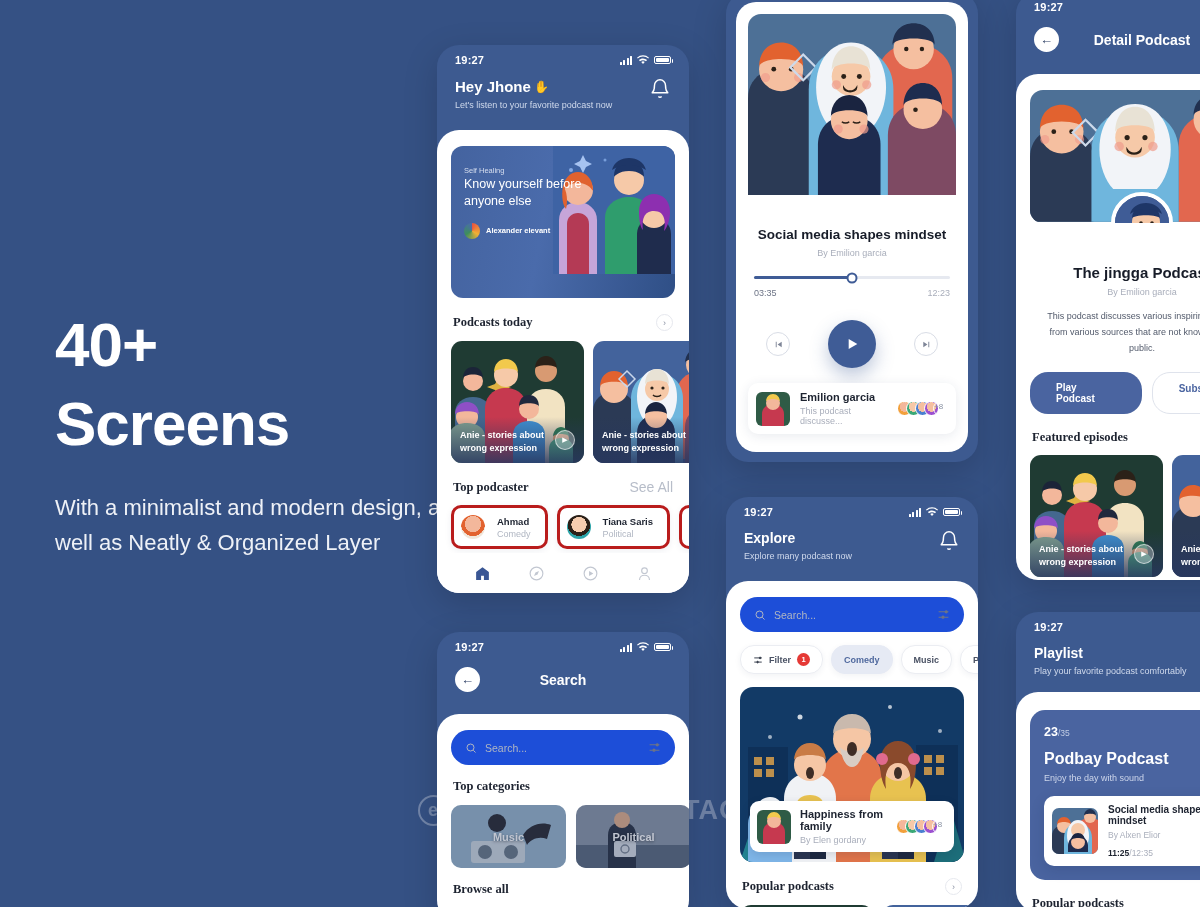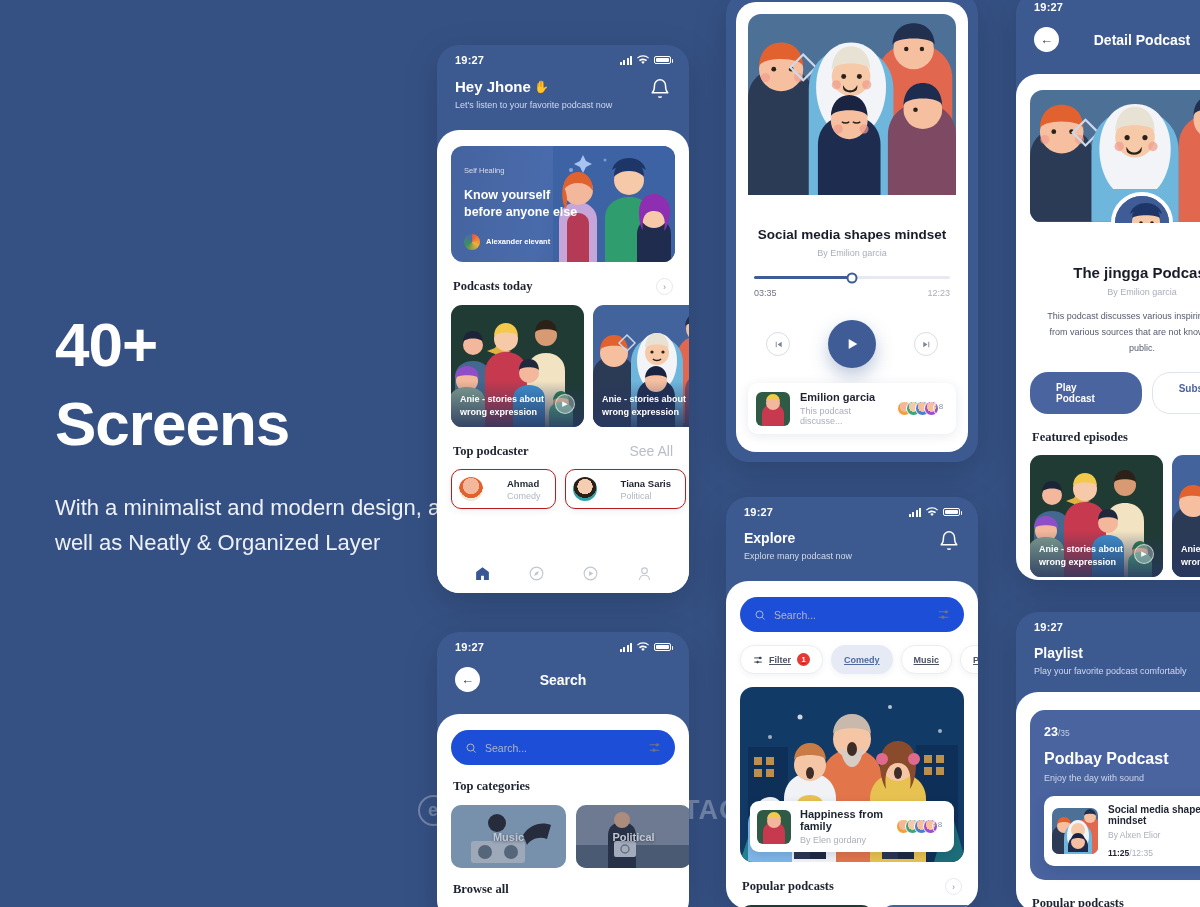--- a/index.html
+++ b/index.html
@@ -45,25 +45,25 @@
   .bell { width:22px; height:22px; flex:0 0 auto; }
 
   .navhead { display:flex; align-items:center; padding:14px 18px 22px 18px; color:#fff; position:relative; }
   .backbtn { width:25px; height:25px; border-radius:50%; background:#fff; display:flex; align-items:center; justify-content:center; color:#2b3d63; font-size:13px; }
   .navtitle { position:absolute; left:0; right:0; text-align:center; font-size:14px; font-weight:700; pointer-events:none; }
 
   
   .sheet { flex:1; background:#fff; border-radius:22px 22px 0 0; padding:16px 14px 0 14px; overflow:hidden; position:relative; }
 
   
-  .hero { height:116px; border-radius:12px; position:relative; overflow:hidden;
+  .hero { height:152px; border-radius:12px; position:relative; overflow:hidden;
     background:linear-gradient(100deg,#44639f 0%,#4a6bab 42%,#2f4f86 100%); }
   .hero-txt { position:absolute; left:13px; top:20px; color:#fff; width:125px; }
   .hero-kicker { font-size:7.5px; color:#d6deef; }
-  .hero-title { font-size:12.5px; font-weight:700; line-height:1.35; margin-top:12px; }
+  .hero-title { font-size:12.5px; font-weight:400; line-height:1.35; margin-top:1px; }
   .hero-author { display:flex; align-items:center; gap:6px; margin-top:13px; }
   .hero-av { width:16px; height:16px; border-radius:50%; background:conic-gradient(#e8533f,#f2b134,#3d8f5c,#4a6bab); }
   .hero-aname { font-size:7.5px; font-weight:700; }
   .hero-art { position:absolute; right:0; top:0; bottom:0; width:122px; }
 
   
   .sect { display:flex; align-items:center; justify-content:space-between; margin:16px 2px 10px 2px; }
   .sect-t { font-size:12.5px; font-weight:700; color:#1d2330;font-family:Liberation Serif, serif; }
   .sect-a { font-size:14px; color:#b7bdc9; }
   .circ-arrow { width:17px; height:17px; border-radius:50%; border:1px solid #e6e8ee; color:#8b93a4; font-size:9px;
@@ -74,21 +74,21 @@
   .pcard { width:133px; height:122px; border-radius:11px; position:relative; overflow:hidden; flex:0 0 auto; }
   .pcard-ov { position:absolute; left:0; right:0; bottom:0; height:46px;
     background:linear-gradient(transparent,rgba(40,55,95,.86)); }
   .pcard-t { position:absolute; left:9px; bottom:9px; right:36px; color:#fff; font-size:9px; font-weight:700; line-height:1.38; }
   .pcard-play { position:absolute; right:9px; bottom:13px; width:20px; height:20px; border-radius:50%;
     background:rgba(255,255,255,.3); border:1px solid rgba(255,255,255,.6);
     display:flex; align-items:center; justify-content:center; color:#fff; font-size:7px; }
 
   
   .pcrow { display:flex; gap:9px; }
-  .pchip { display:flex; align-items:center; gap:24px; background:#fff; border:1px solid #b91c1c;
+  .pchip { display:flex; align-items:center; gap:12px; background:#fff; border:3px solid #b91c1c;
     border-radius:10px; padding:7px 14px 7px 7px; box-shadow:0 2px 7px rgba(30,45,85,.07); flex:0 0 auto; }
   .pchip-av { width:24px; height:24px; border-radius:50%; flex:0 0 auto; }
   .pchip-n { font-size:9.5px; font-weight:700; color:#1d2330; }
   .pchip-c { font-size:9px; color:#b0b6c2; margin-top:2px; }
 
   
   .btmnav { position:absolute; left:0; right:0; bottom:0; height:40px; background:#fff;
     display:flex; align-items:center; justify-content:space-around; padding:0 18px; }
   .nvic { width:17px; height:17px; color:#c2c7d1; }
   .nvic.on { color:#3a5694; }
@@ -129,21 +129,21 @@
   .btn-fill { background:#4a64a0; color:#fff; font-size:10px; font-weight:700; padding:10px 26px; border-radius:18px; }
   .btn-out { background:#fff; color:#4a64a0; font-size:10px; font-weight:700; padding:10px 26px;
     border-radius:18px; border:1px solid #dfe3ec; }
 
   
   .searchbar { display:flex; align-items:center; gap:8px; background:#1d4ed8; border-radius:22px; padding:11px 14px; }
   .searchbar .ph { font-size:10.5px; color:#b0b6c2; flex:1; }
   .chiprow { display:flex; gap:8px; margin-top:13px; }
   .chip { font-size:9px; font-weight:700; color:#4a5264; background:#fff; border:1px solid #ebedf2;
     border-radius:14px; padding:7px 12px; display:flex; align-items:center; gap:6px; flex:0 0 auto;
-    box-shadow:0 2px 6px rgba(30,45,85,.06);text-decoration:underline; }
+    box-shadow:0 2px 6px rgba(30,45,85,.06); }
   .chip.sel { background:#e6eaf4; color:#50699e; border-color:#e6eaf4; }
   .badge { background:#e53935; color:#fff; font-size:7.5px; width:13px; height:13px; border-radius:50%;
     display:flex; align-items:center; justify-content:center; font-weight:700; }
   .bigcard { margin-top:13px; height:175px; border-radius:13px; position:relative; overflow:hidden; }
   .bigcard-info { position:absolute; left:10px; right:10px; bottom:10px; background:#fff; border-radius:9px;
     padding:7px; display:flex; align-items:center; gap:9px; box-shadow:0 3px 10px rgba(20,35,70,.15); }
 
   
   .catrow { display:flex; gap:10px; margin-top:11px; }
   .cat { width:115px; height:63px; border-radius:10px; position:relative; overflow:hidden; flex:0 0 auto;

